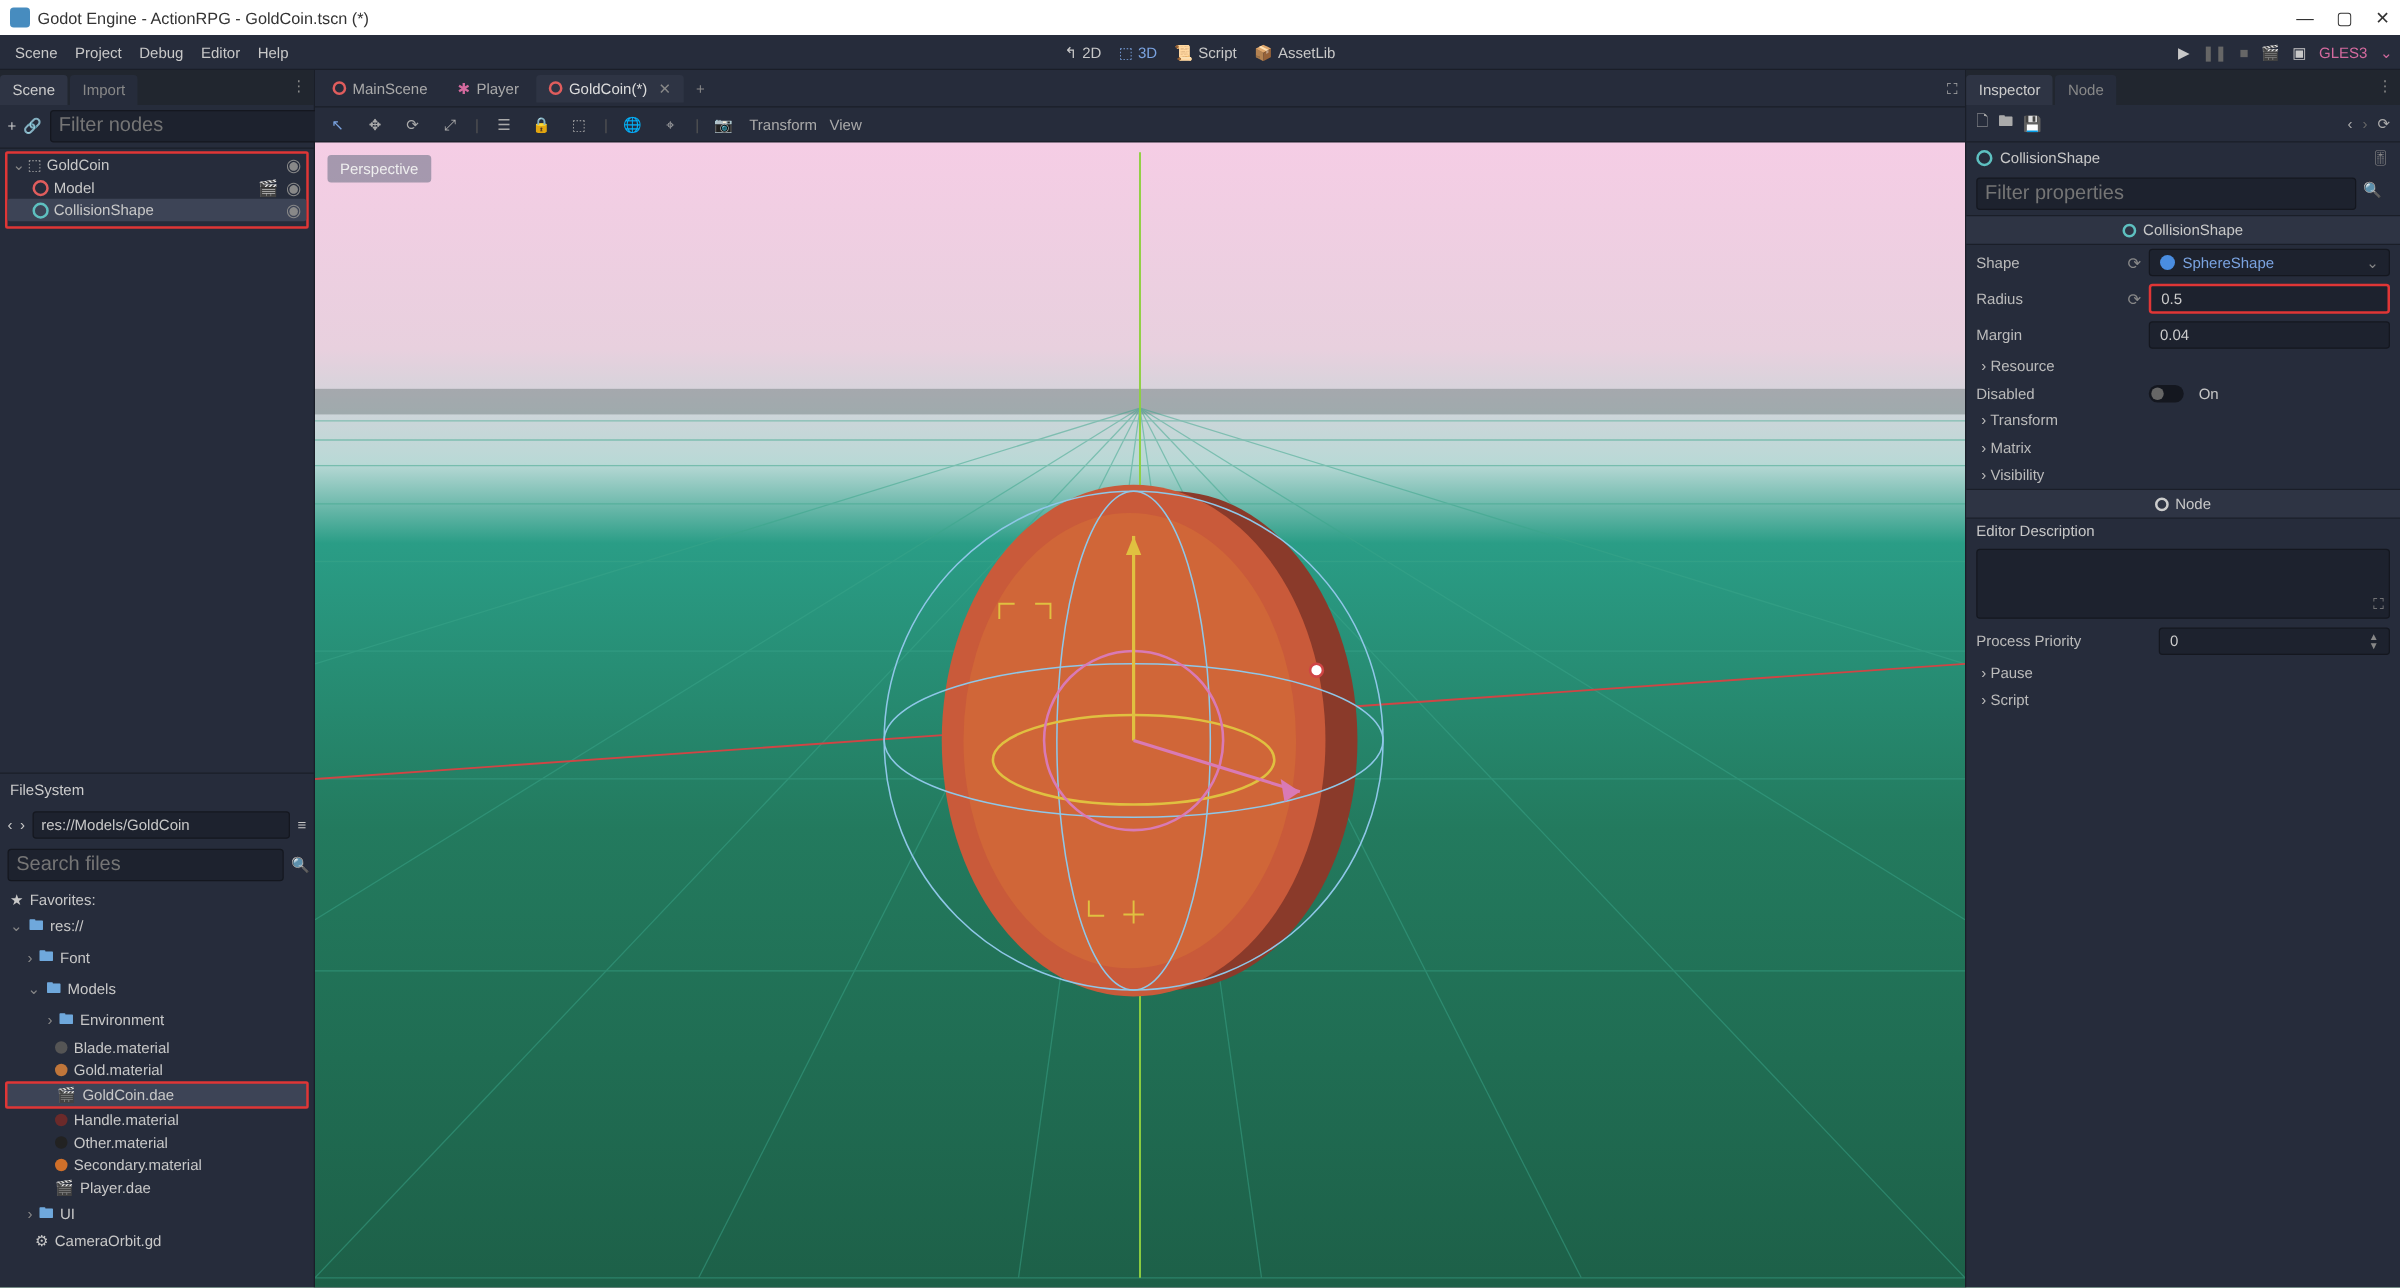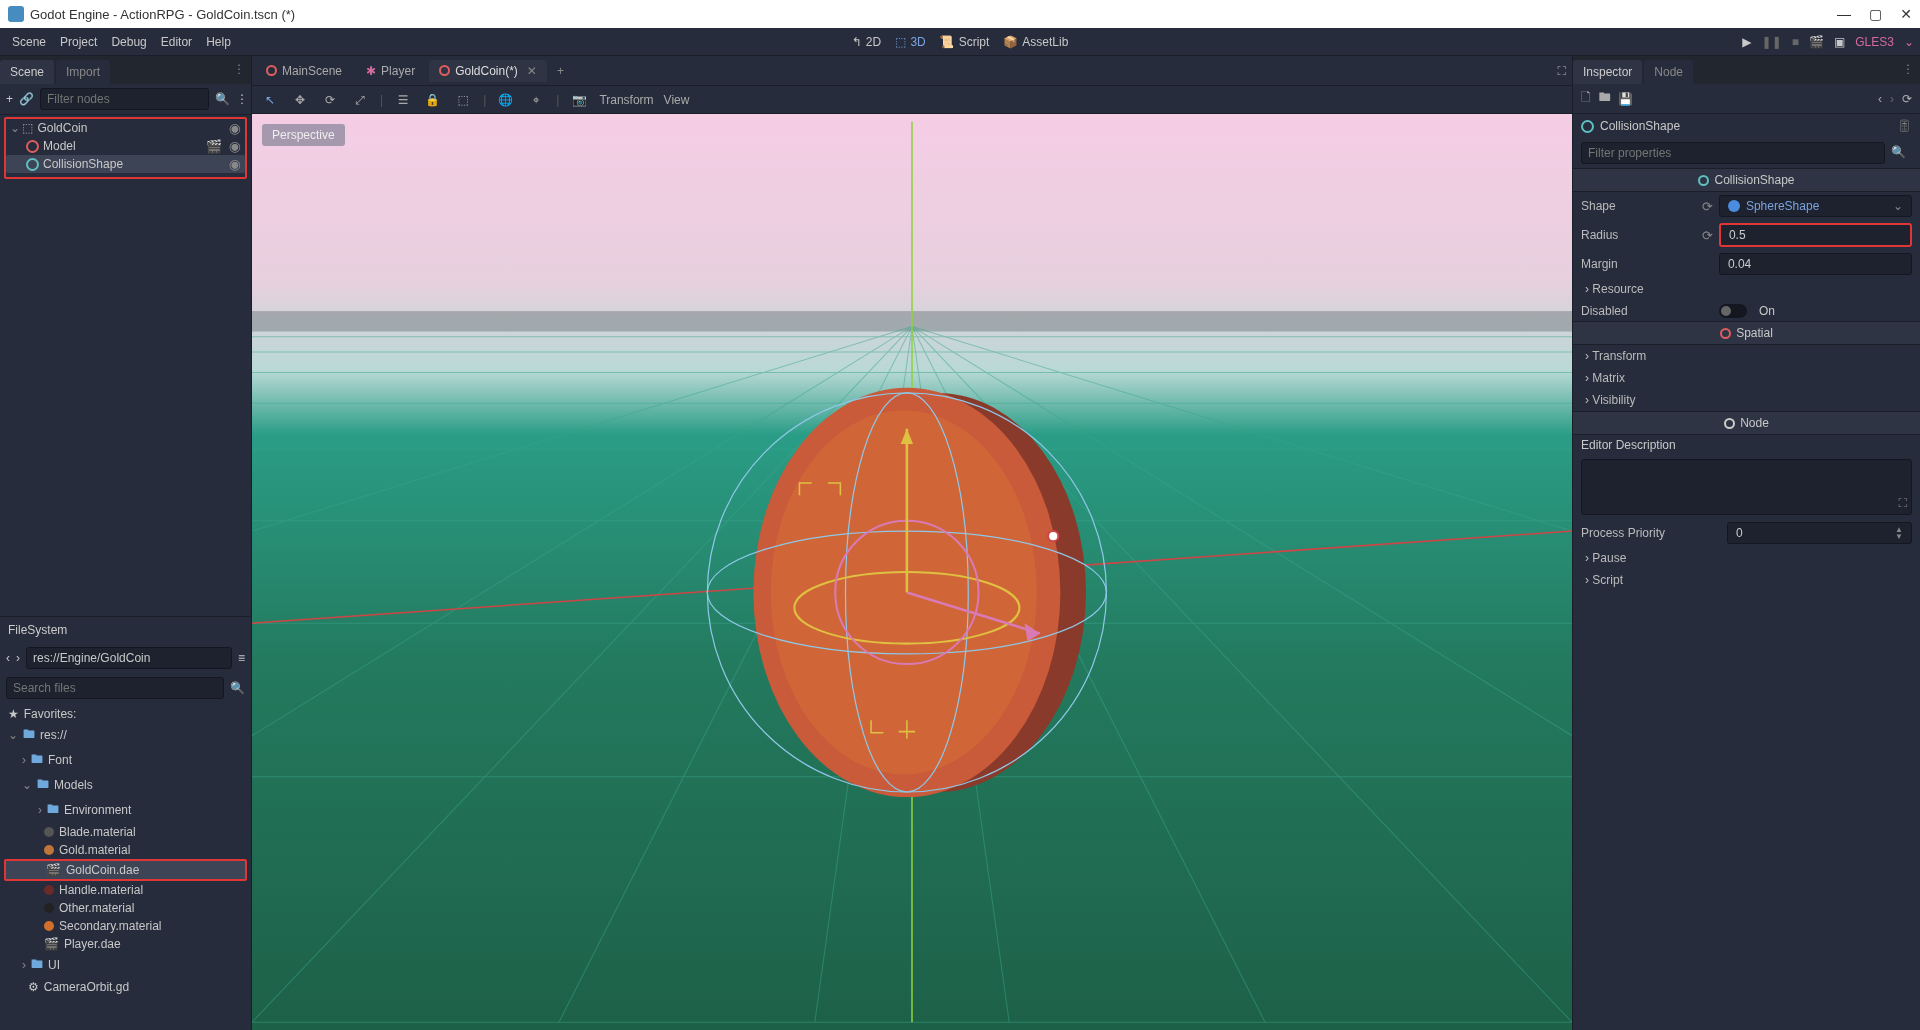--- a/index.html
+++ b/index.html
@@ -15,21 +15,21 @@
 .topbtn { color: #c8c8c8; display: flex; align-items: center; gap: 4px; }
 .topbtn.active { color: #7aa3e0; }
 .gles { color: #d46a9e; font-size: 12px; }
 .workrow { flex: 1; display: flex; min-height: 0; }
 .leftcol { width: 252px; background: #262c3b; display: flex; flex-direction: column; border-right: 1px solid #1a1e28; }
 .panel-tabs { display: flex; background: #21262f; height: 28px; align-items: flex-end; position: relative; }
 .tab { padding: 5px 10px; background: #2e3444; color: #ccc; border-top-left-radius: 3px; border-top-right-radius: 3px; margin-right: 2px; }
 .tab.inactive { background: #262c3b; color: #888; }
 .dots { position: absolute; right: 6px; top: 6px; color: #888; }
 .toolbar { display: flex; align-items: center; gap: 6px; padding: 4px 6px; border-bottom: 1px solid #1a1e28; }
-.filter-input { flex: 1; background: #1d222e; border: 1px solid #14171f; color: #ccc; padding: 3px 6px; border-radius: 3px; font-size: 12px; }
+.filter-input { flex: 1; background: #1d222e; border: 1px solid #14171f; color: #ccc; padding: 3px 6px; border-radius: 3px; font-size: 16px; }
 .tree { padding: 2px 4px; }
 .tree-row { display: flex; align-items: center; padding: 2px 4px; border-radius: 2px; position: relative; }
 .tree-row.selected { background: #3d4456; }
 .tree-row .label { margin-left: 4px; }
 .tree-row .eye { position: absolute; right: 4px; color: #888; font-size: 14px; }
 .tree-row .eye2 { position: absolute; right: 22px; color: #888; font-size: 13px; }
 .indent1 { padding-left: 20px; align-items: center; }
 .ring { width: 13px; height: 13px; border: 2px solid #d46a9e; border-radius: 50%; display: inline-block; }
 .node-ring-red { border-color: #e05d5d; }
 .node-ring-teal { border-color: #5ec0c0; }
@@ -152,21 +152,21 @@
         </div>
       </div>
 
       <div style="flex:1"></div>
 
       <div class="filesystem">
         <div class="fs-header">FileSystem</div>
         <div class="fs-path">
           <span>‹</span>
           <span>›</span>
-          <div class="fs-path-box">res://Engine/GoldCoin</div>
+          <div class="fs-path-box">res://Models/GoldCoin</div>
           <span>≡</span>
         </div>
         <div class="fs-path">
           <input class="filter-input" placeholder="Search files" style="">
           <span>🔍</span>
         </div>
         <div class="fs-tree">
           <div class="fs-row">
               <span>★</span>
               <span>Favorites:</span>
@@ -378,24 +378,20 @@
             <span>0.04</span>
           </div>
       </div>
       <div class="expand-row">› <span>Resource</span></div>
       <div class="prop-row">
         <span class="pname">Disabled</span>
         <span class="reload" style="visibility:hidden">⟳</span>
         <span class="toggle"></span>
         <span style="margin-left:6px">On</span>
       </div>
-      <div class="section-hdr">
-          <span class="ring" style="border-color:#e05d5d;width:11px;height:11px"></span>
-          <span>Spatial</span>
-        </div>
       <div class="expand-row">› <span>Transform</span></div>
       <div class="expand-row">› <span>Matrix</span></div>
       <div class="expand-row">› <span>Visibility</span></div>
       <div class="section-hdr">
           <span style="width:11px;height:11px;border:2px solid #ccc;border-radius:50%;display:inline-block"></span>
           <span>Node</span>
         </div>
       <div class="prop-row">
           <span>Editor Description</span>
         </div>

